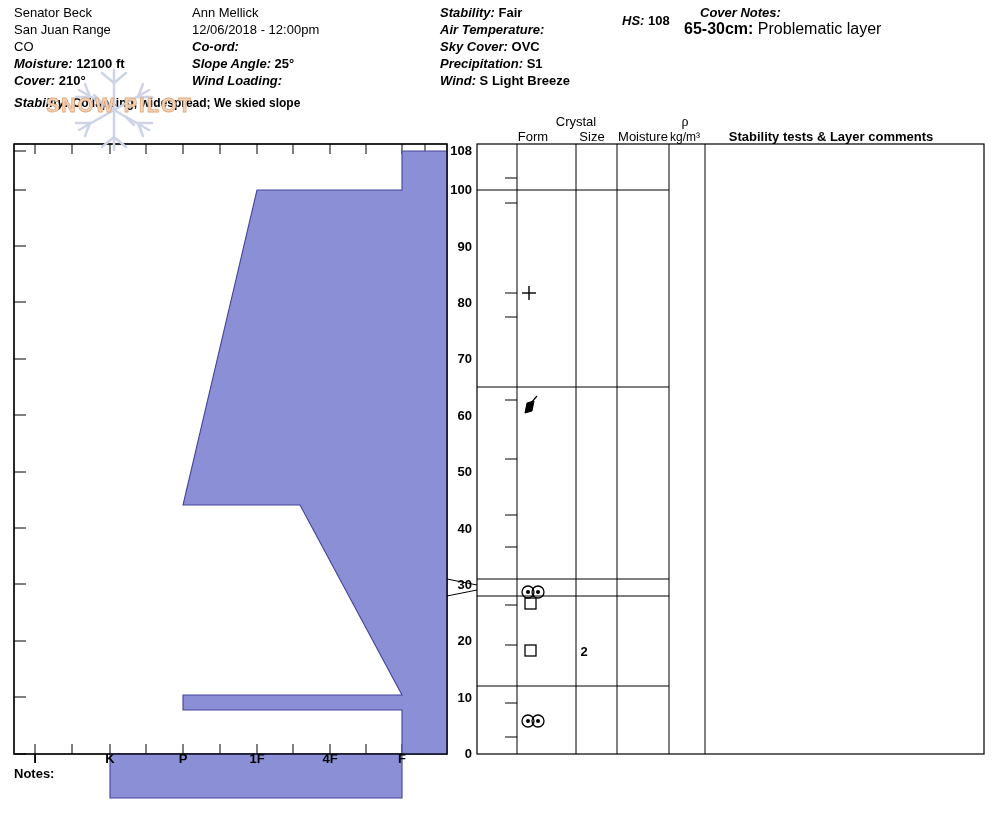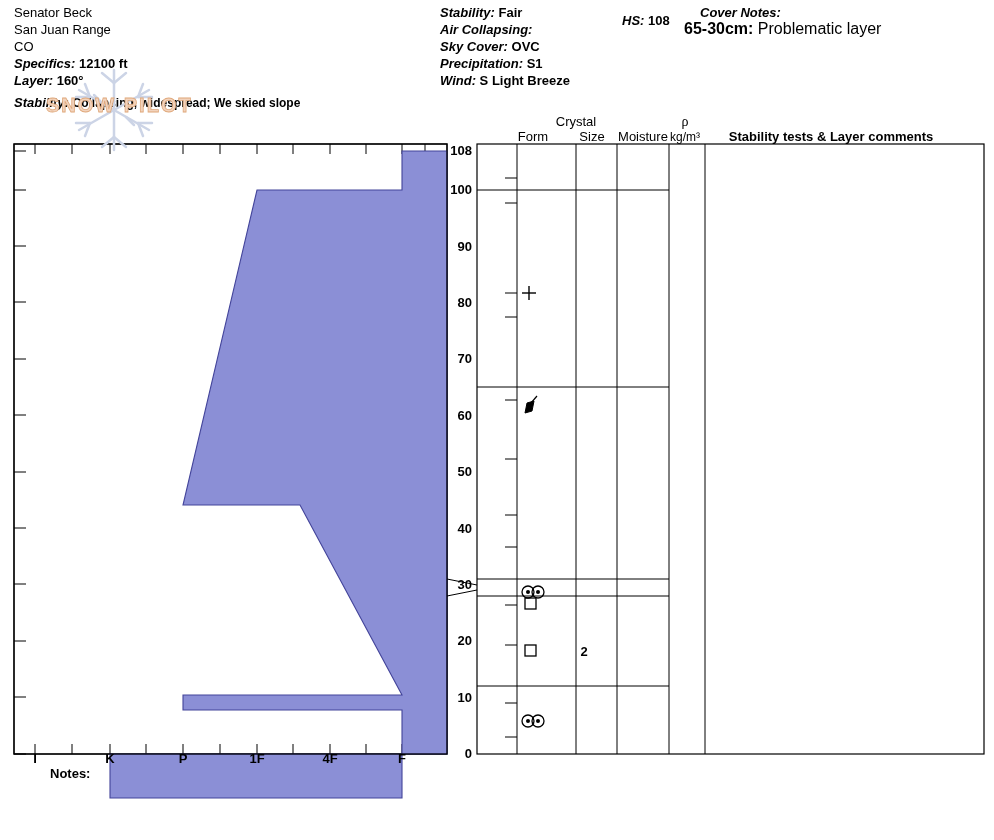--- a/index.html
+++ b/index.html
@@ -56,58 +56,73 @@
     width: 994px;
     height: 700px;
   }
   svg { display: block; }
 
   .notes-bottom {
     position: absolute;
     left: 14px;
     top: 766px;
     font-weight: bold;
-    margin-left: 36px;
   }
   .logo {
     position: absolute;
     left: 36px;
     top: 65px;
     width: 170px;
     height: 90px;
     pointer-events: none;
   }
 </style>
 </head>
 <body>
 
 <div class="header">
 
   <div class="hdr-col" id="col-loc">
     <div class="hdr-line">Senator Beck</div>
     <div class="hdr-line">San Juan Range</div>
     <div class="hdr-line">CO</div>
     <div class="hdr-line">
-      <span class="lbl">Specifics:</span>
+      <span class="lbl">Moisture:</span>
       <span class="val">12100 ft</span>
     </div>
     <div class="hdr-line">
-      <span class="lbl">Layer:</span>
-      <span class="val">160°</span>
-    </div>
-  </div>
-
+      <span class="lbl">Cover:</span>
+      <span class="val">210°</span>
+    </div>
+  </div>
+
+  <div class="hdr-col" id="col-obs">
+    <div class="hdr-line">Ann Mellick</div>
+    <div class="hdr-line">12/06/2018 - 12:00pm</div>
+    <div class="hdr-line">
+      <span class="lbl">Co-ord:</span>
+      <span class="val"></span>
+    </div>
+    <div class="hdr-line">
+      <span class="lbl">Slope Angle:</span>
+      <span class="val">25°</span>
+    </div>
+    <div class="hdr-line">
+      <span class="lbl">Wind Loading:</span>
+      <span class="val"></span>
+    </div>
+  </div>
 
   <div class="hdr-col" id="col-cond">
     <div class="hdr-line">
       <span class="lbl">Stability:</span>
       <span class="val">Fair</span>
     </div>
     <div class="hdr-line">
-      <span class="lbl">Air Collapsing:</span>
+      <span class="lbl">Air Temperature:</span>
       <span class="val"></span>
     </div>
     <div class="hdr-line">
       <span class="lbl">Sky Cover:</span>
       <span class="val">OVC</span>
     </div>
     <div class="hdr-line">
       <span class="lbl">Precipitation:</span>
       <span class="val">S1</span>
     </div>

